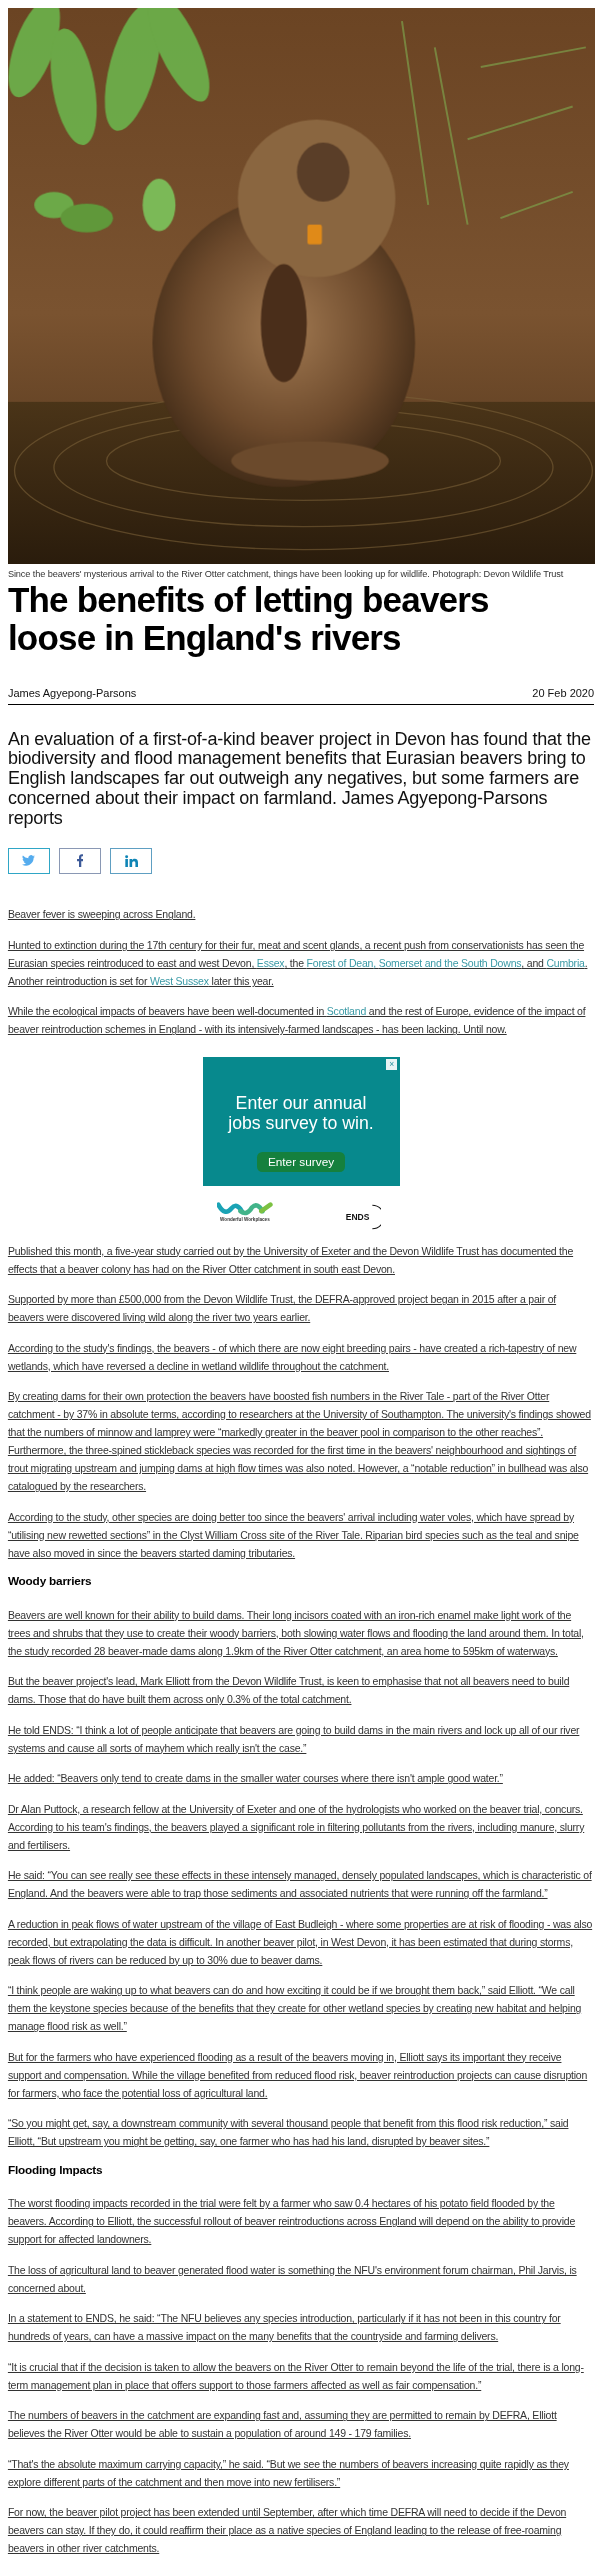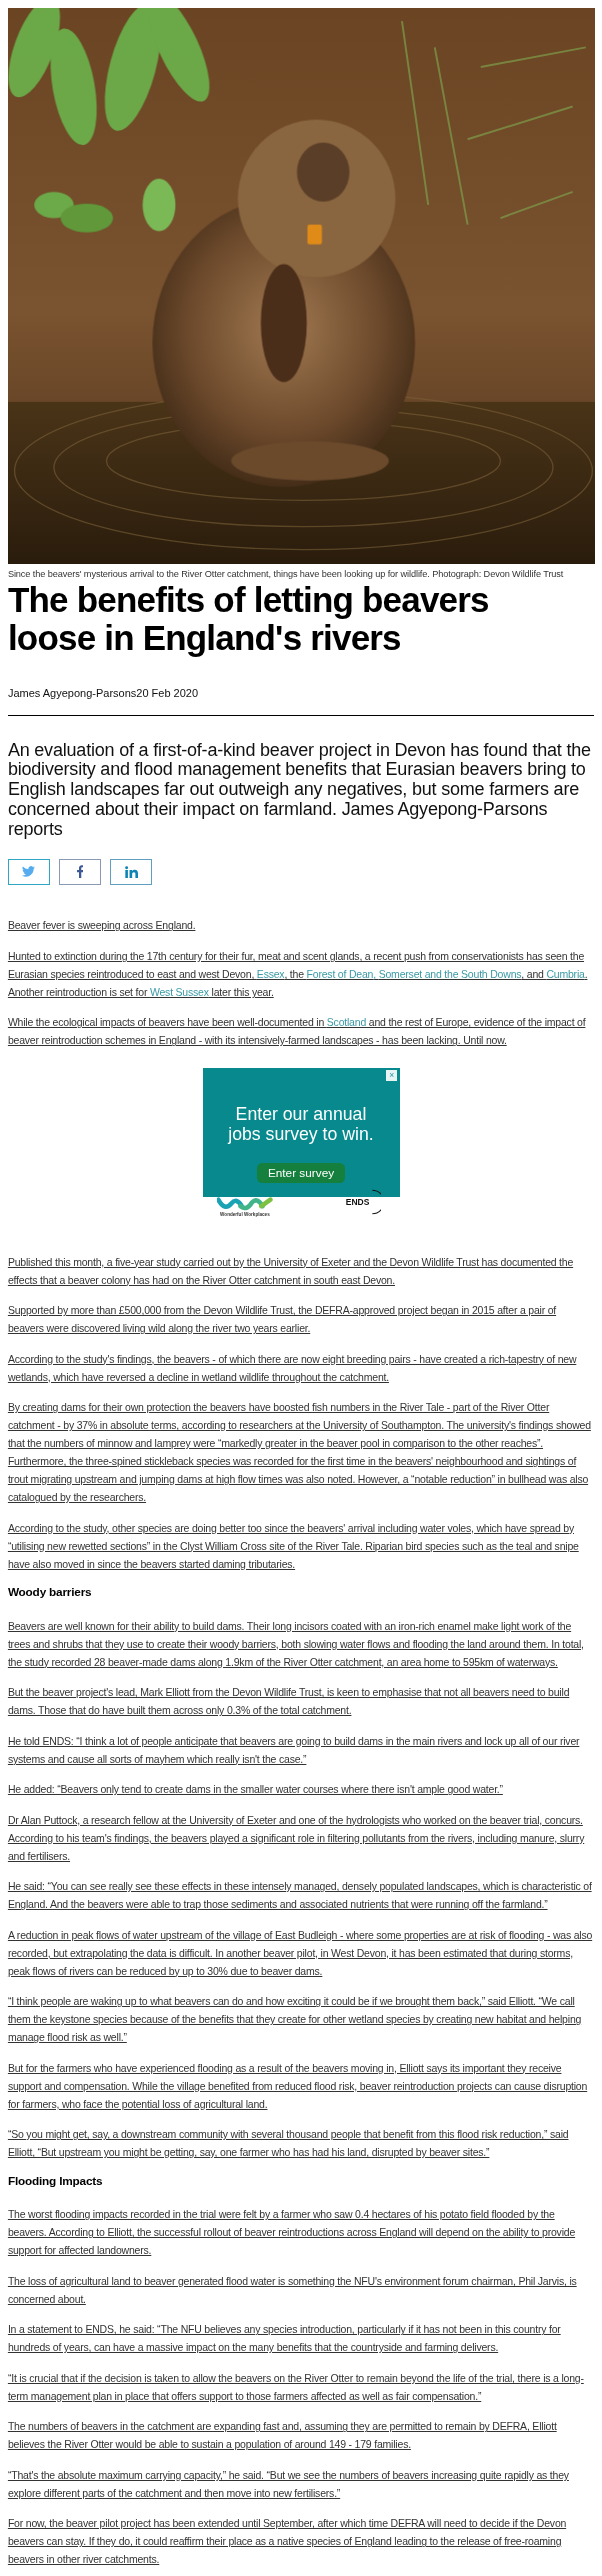--- a/index.html
+++ b/index.html
@@ -15,22 +15,22 @@
     font-size: 9.2px; line-height: 13px; color: #333;
     margin-top: 3.9px; letter-spacing: -0.1px;
   }
 
   .title {
     font-size: 35px; line-height: 38px; font-weight: 700;
     color: #000; letter-spacing: -0.8px;
     width: 538px;
   }
   .byline {
-    margin-top: 30px; display: flex; 
-    font-size: 11px; color: #111; padding-bottom: 16px;
+    margin-top: 30px; display: flex; justify-content: space-between;
+    font-size: 11px; color: #111; padding-bottom: 5px;
     border-bottom: 1.3px solid #000;
   }
   .standfirst {
     margin-top: 25px; font-size: 18px; line-height: 19.7px; color: #111;
     letter-spacing: -0.2px;
   }
   .share { margin-top: 19.7px; display: flex; gap: 9.2px; }
   .share-btn {
     width: 42px; height: 26px; border: 0.7px solid #2fa6c6; display: flex;
     align-items: center; justify-content: center; background: #fff; cursor: pointer;
@@ -61,21 +61,21 @@
     position: absolute; top: 2.6px; right: 2.6px; width: 10.5px; height: 10.5px;
     background: #e8f4f4; color: #2b94a0; font-size: 8.5px; line-height: 10.5px; text-align: center;
     cursor: pointer;
   }
   .ad-headline { font-size: 17.7px; line-height: 20.3px; font-weight: 400; }
   .ad-headline b { font-weight: 400; }
   .ad-cta {
     display: inline-block; margin-top: 18.4px; background: #15803d; color: #fff;
     font-size: 11.8px; padding: 3.3px 10.5px; border-radius: 5.3px; cursor: pointer;
   }
-  .ad-logos { display: flex; justify-content: space-between; align-items: flex-start; height: 36px; padding: 0 14.4px 0 14.4px; }
+  .ad-logos { display: flex; justify-content: space-between; align-items: flex-end; height: 36px; padding: 0 14.4px 0 14.4px; }
   .wwp { display: flex; flex-direction: column; align-items: center; }
   .wwp-text { font-size: 4.6px; font-weight: 700; color: #333; margin-top: 0.7px; }
   .ends { font-weight: 800; font-size: 8.5px; color: #111; position: relative; padding-right: 3.9px; margin-right: 11.8px; }
 </style>
 </head>
 <body>
 
 <div class="page">
 
   <figure>

